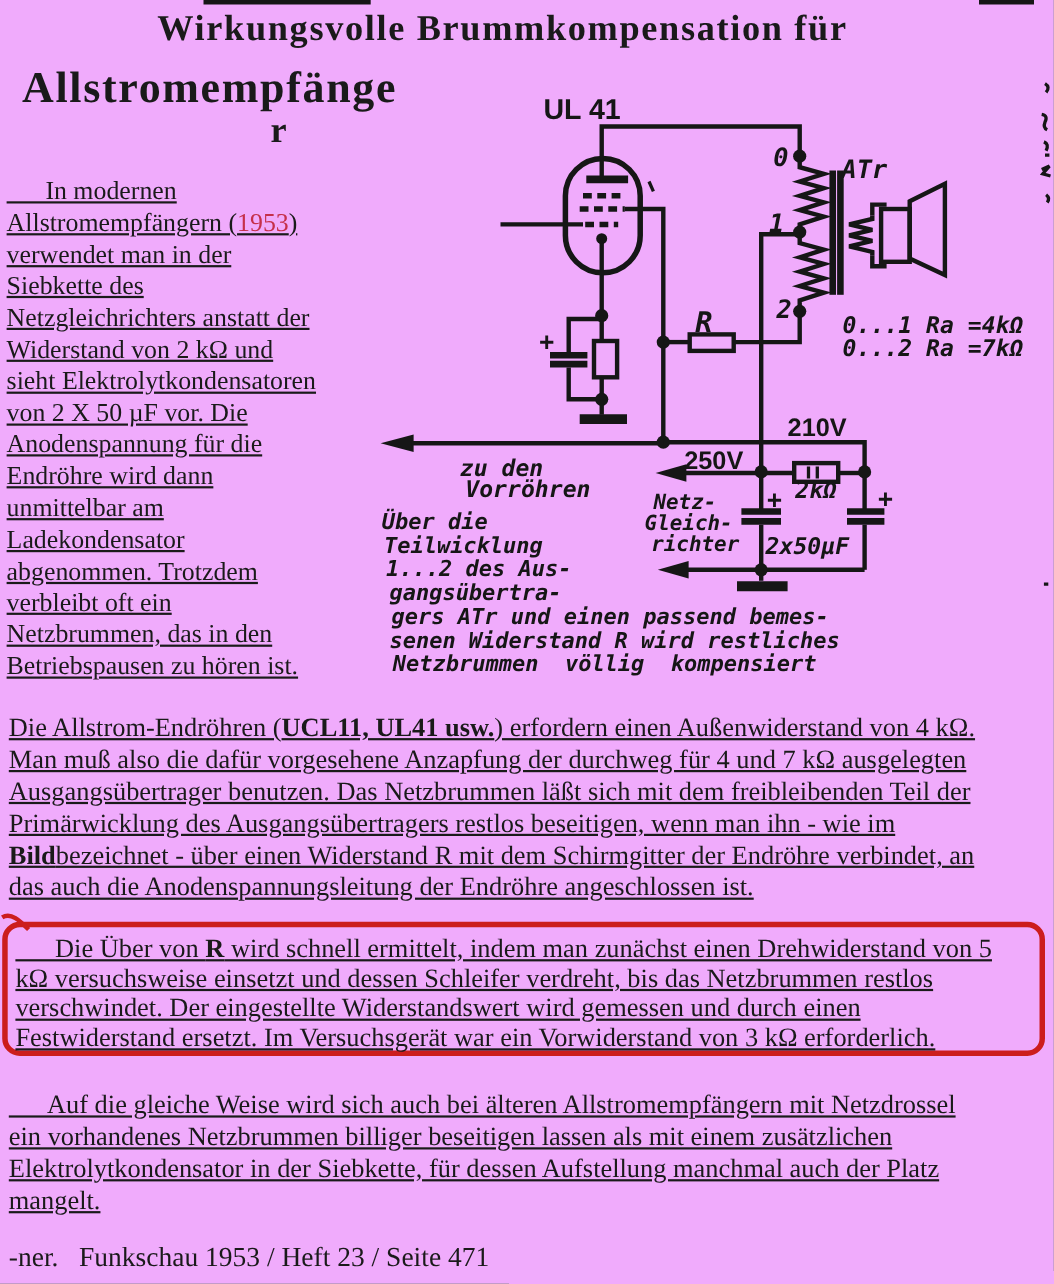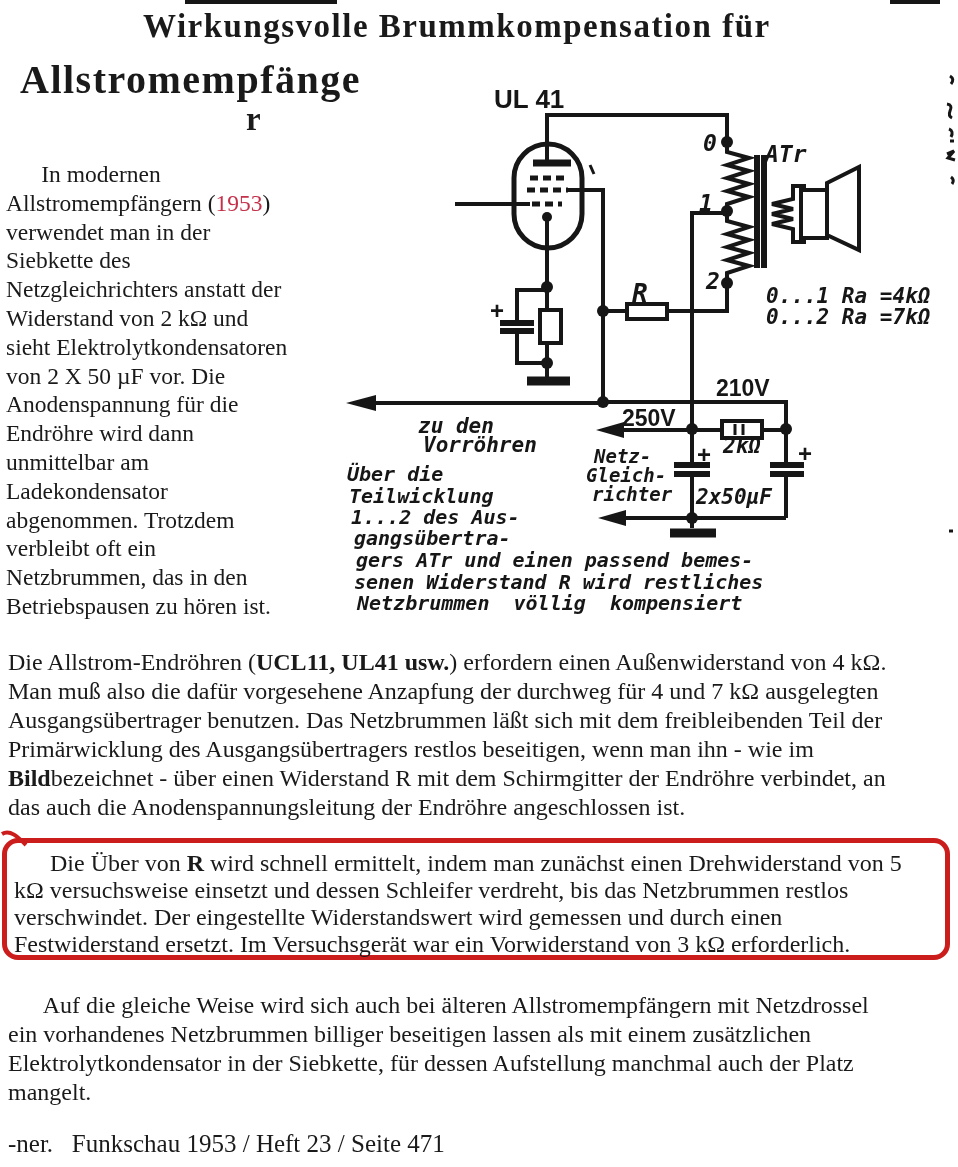--- a/index.html
+++ b/index.html
@@ -1,19 +1,19 @@
 <!DOCTYPE html>
 <html><head>
 <meta charset="utf-8">
 <style>
   html,body{margin:0;padding:0;background:#888;}
-  .page{position:relative;width:958px;height:1167px;background:#ffffff;overflow:hidden;
+  .page{position:relative;width:958px;height:1167px;background:#f0abfc;overflow:hidden;
         font-family:"Liberation Serif",serif;color:#1a1a1a;}
   .abs{position:absolute;}
-  .txt div{white-space:pre;}
+  .txt div{white-space:pre;text-decoration:underline;}
   .b{font-weight:bold;margin-top:12px;}
   .r{color:#c5304a;margin-top:44px;}
   .title1{left:143px;top:8px;font-size:33px;font-weight:bold;letter-spacing:1.5px;white-space:pre;}
   .title2{left:20px;top:56px;font-size:40px;font-weight:bold;letter-spacing:1.5px;white-space:pre;}
   .title3{left:246px;top:101px;font-size:33px;font-weight:bold;white-space:pre;}
   .intro{left:6px;top:160px;font-size:23.5px;line-height:28.8px;}
   .mainp{left:8px;top:648px;font-size:24px;line-height:29px;}
   .hlp{left:14px;top:850px;font-size:24px;line-height:27px;}
   .closep{left:8px;top:991px;font-size:24px;line-height:29px;}
   .footer{left:8px;top:1130px;font-size:25px;white-space:pre;}

